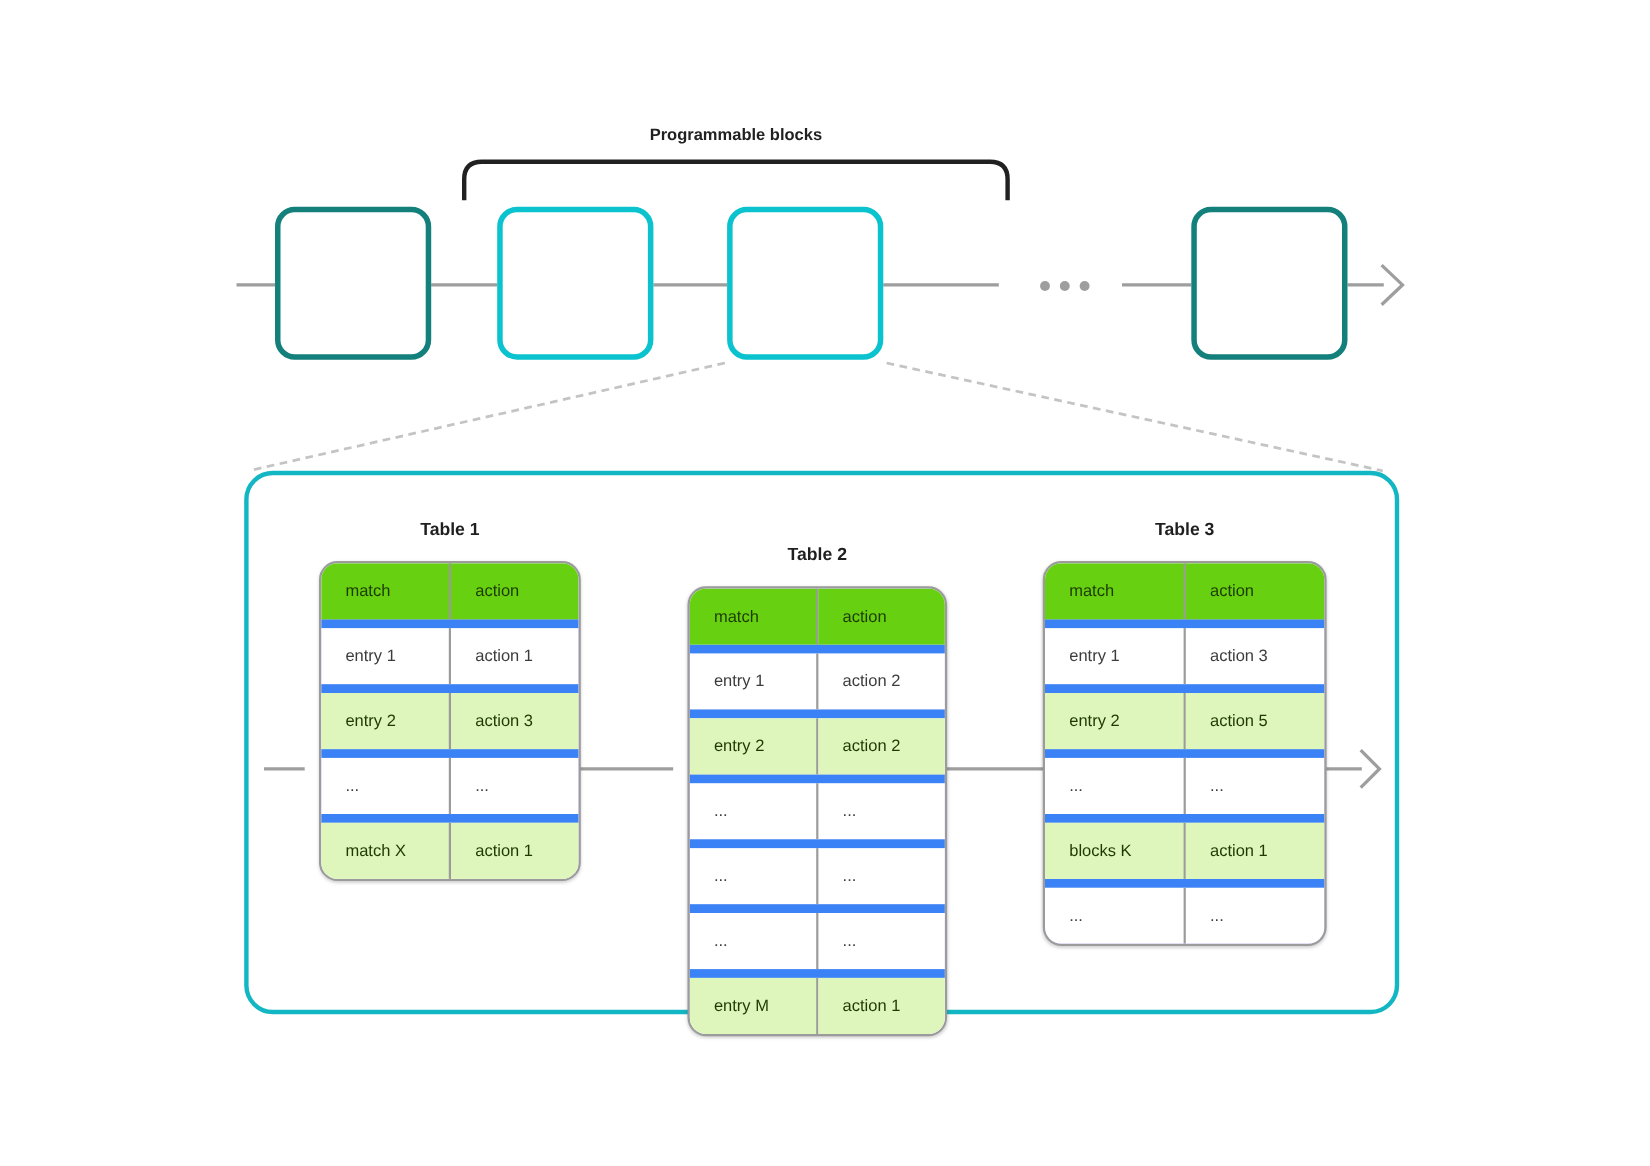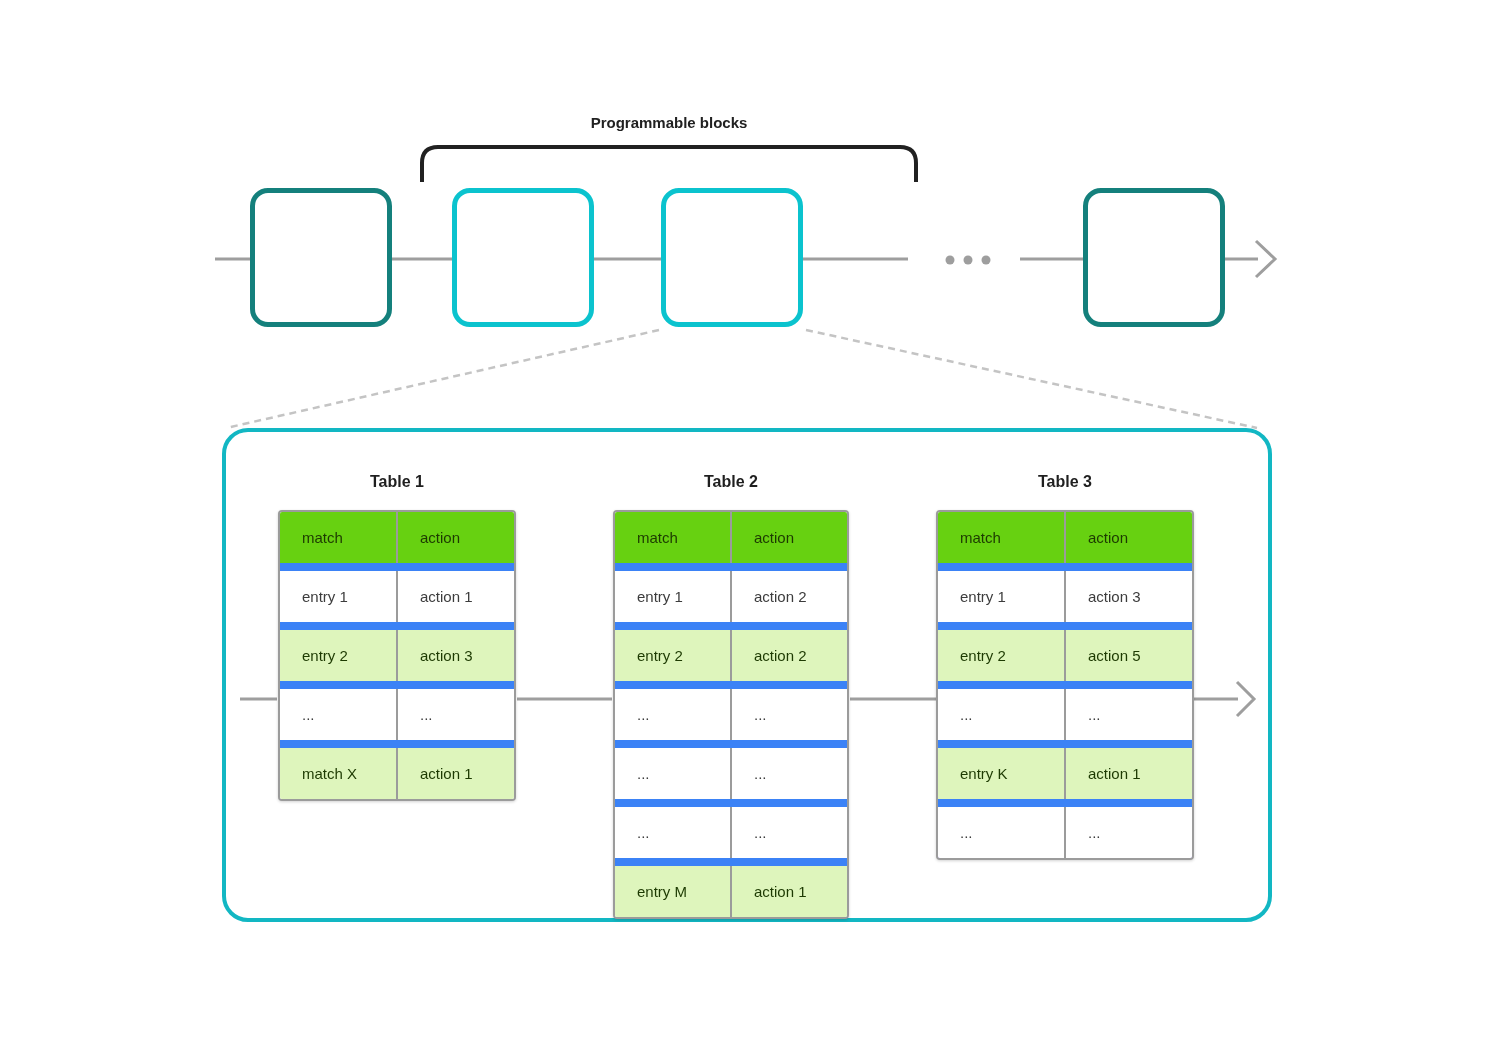--- a/index.html
+++ b/index.html
@@ -15,24 +15,24 @@
 
   .bracket-label{position:absolute;top:114px;left:519px;width:300px;text-align:center;
                  font-weight:bold;font-size:15px;color:#212121;z-index:2;}
 
   
   .panel{position:absolute;left:222px;top:428px;width:1050px;height:494px;
          border:4px solid #12b7c3;border-radius:26px;box-sizing:border-box;
          background:transparent;z-index:1;}
 
   
-  .tblwrap{position:absolute;z-index:3;}
+  .tblwrap{position:absolute;z-index:3;margin-left:12px;}
   .t-title{height:18px;line-height:18px;text-align:center;font-size:16px;font-weight:bold;
            color:#1f1f1f;margin-bottom:19px;}
-  .tbl{background:#c4b5fd;border:2px solid #9b9b9b;border-radius:4px;overflow:hidden;
+  .tbl{background:#c4b5fd;border:2px solid #9b9b9b;border-radius:17px;overflow:hidden;
        box-shadow:0 1px 3px rgba(0,0,0,0.18);}
   .t-row{display:flex;height:51px;background:#ffffff;}
   .t-row + .t-row{border-top:8px solid #3b82f6;}
   .t-cell{flex:1;display:flex;align-items:center;padding-left:22px;font-size:15px;
           color:#3c3c3c;box-sizing:border-box;}
   .t-cell:first-child{border-right:2px solid #9b9b9b;}
   .t-head .t-cell{background:#67d111;color:#1d3a02;font-weight:500;}
   .t-row.alt .t-cell{background:#def5bc;color:#1d3a02;}
 
   
@@ -95,21 +95,21 @@
         <div class="t-cell">...</div>
         <div class="t-cell">...</div>
       </div>
       <div class="t-row alt">
         <div class="t-cell">match X</div>
         <div class="t-cell">action 1</div>
       </div>
     </div>
   </div>
 
-  <div class="tblwrap" style="left:613px;top:473px;width:236px">
+  <div class="tblwrap" style="left:613px;top:496px;width:236px">
     <div class="t-title">Table 2</div>
     <div class="tbl">
       <div class="t-row t-head">
         <div class="t-cell">match</div>
         <div class="t-cell">action</div>
       </div>
       <div class="t-row">
         <div class="t-cell">entry 1</div>
         <div class="t-cell">action 2</div>
       </div>
@@ -149,21 +149,21 @@
       </div>
       <div class="t-row alt">
         <div class="t-cell">entry 2</div>
         <div class="t-cell">action 5</div>
       </div>
       <div class="t-row">
         <div class="t-cell">...</div>
         <div class="t-cell">...</div>
       </div>
       <div class="t-row alt">
-        <div class="t-cell">entry K</div>
+        <div class="t-cell">blocks K</div>
         <div class="t-cell">action 1</div>
       </div>
       <div class="t-row">
         <div class="t-cell">...</div>
         <div class="t-cell">...</div>
       </div>
     </div>
   </div>
 
 

